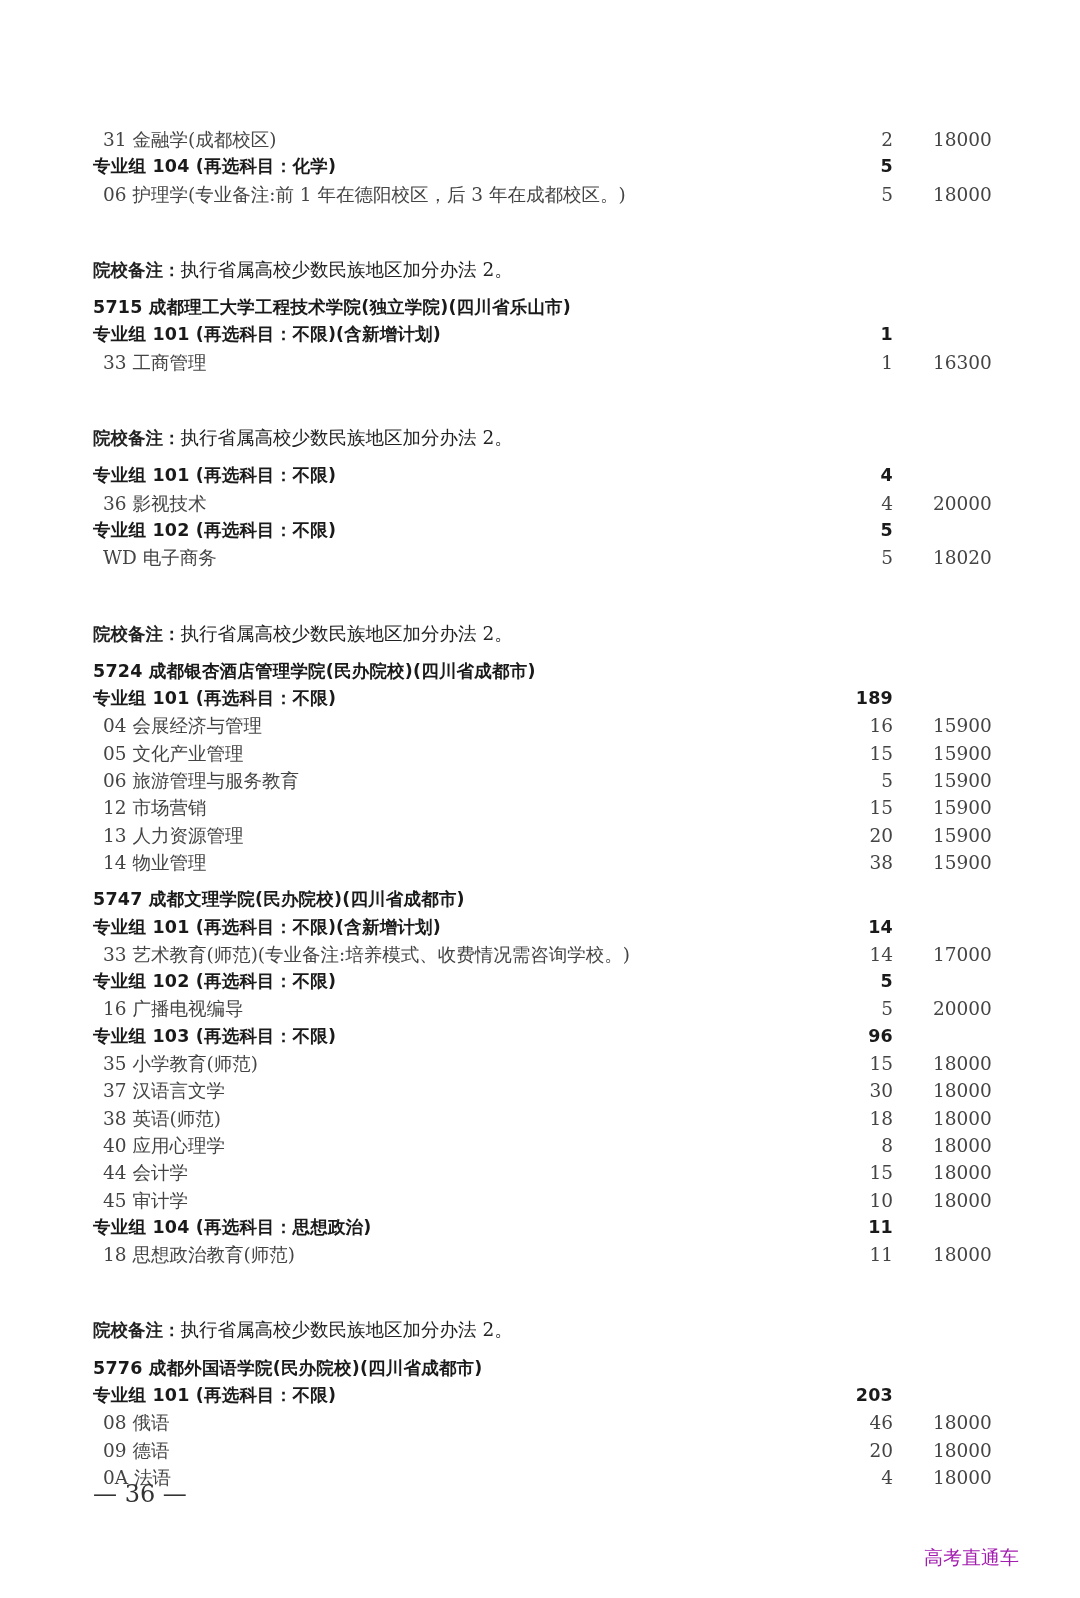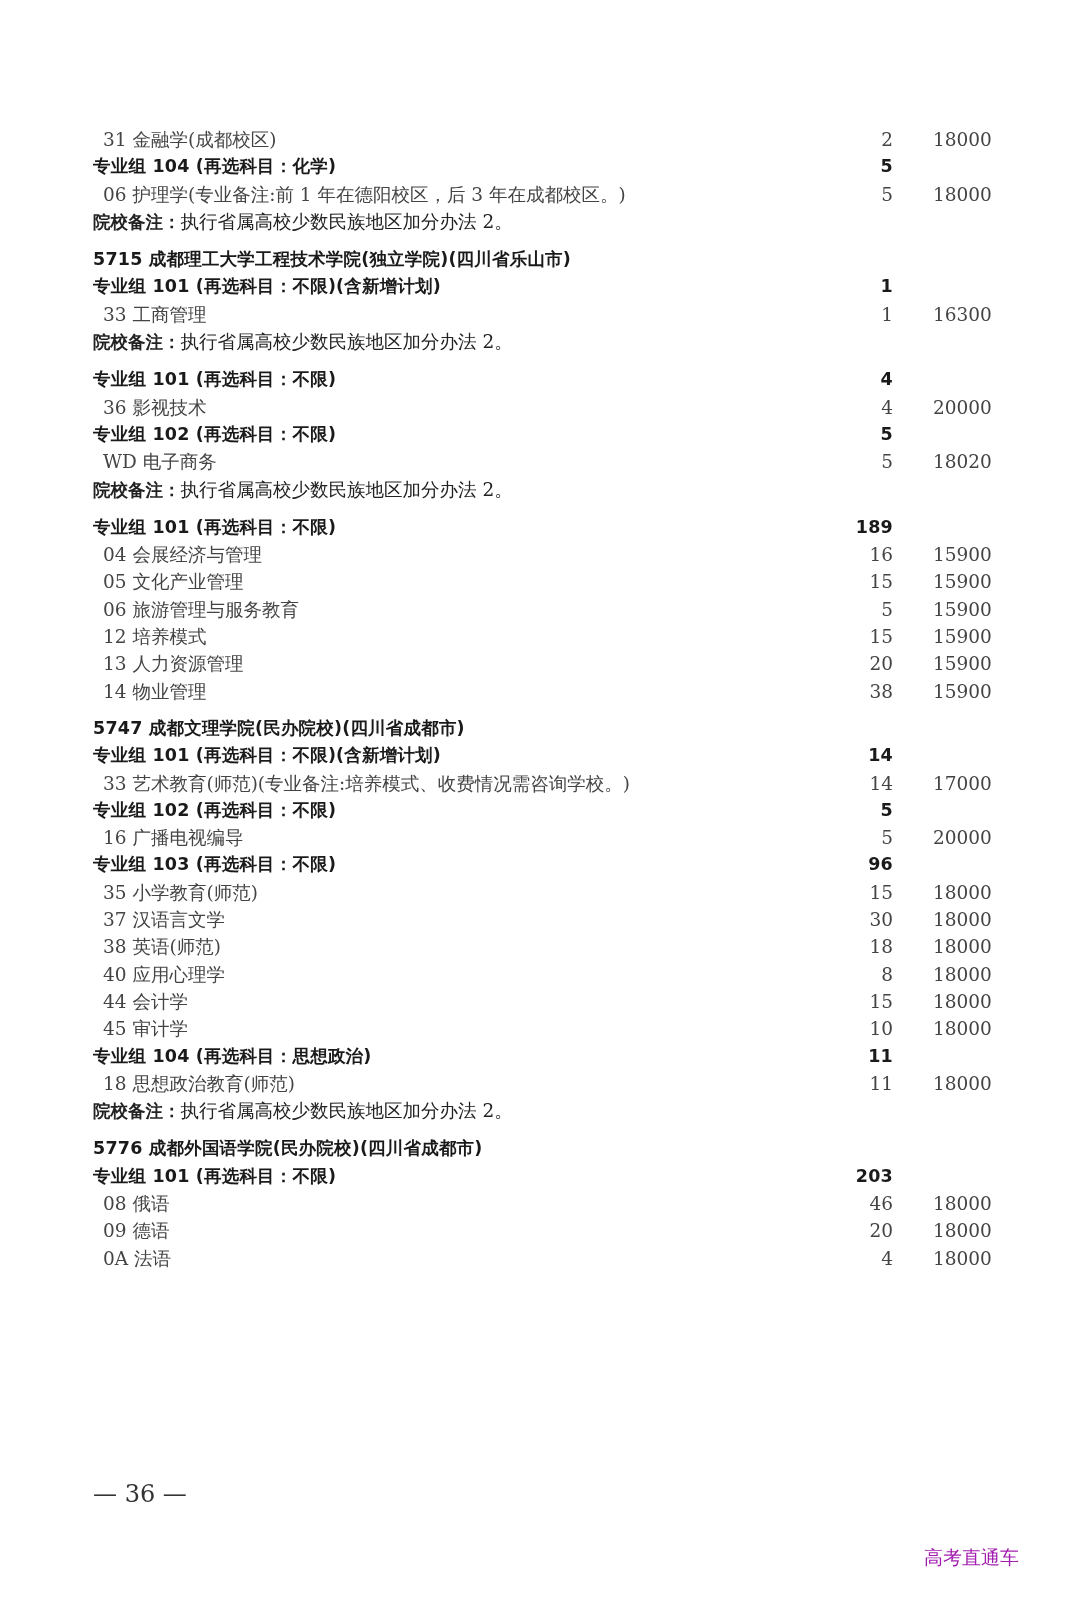--- a/index.html
+++ b/index.html
@@ -6,21 +6,21 @@
   body{width:1080px;height:1598px;position:relative;overflow:hidden;color:#2a2a2a;}
   .page{position:absolute;left:0;top:0;width:1080px;height:1598px;}
   .content{position:absolute;left:93px;top:126px;width:900px;}
   .row{position:relative;height:27.3px;line-height:27.3px;font-size:19px;white-space:nowrap;}
   .row .txt{position:absolute;left:0;top:0;}
   .row .cnt{position:absolute;right:100px;top:0;width:60px;text-align:right;}
   .row .fee{position:absolute;left:840px;top:0;text-align:right;}
   .bold{font-family:"DejaVu Sans","Liberation Sans",sans-serif;font-weight:bold;font-size:17.5px;color:#1a1a1a;letter-spacing:0.2px;}
   .light{font-family:"DejaVu Serif","Liberation Serif",serif;color:#444;font-size:18.5px;text-decoration:underline;}
   .major .txt{left:10px;}
-  .note{font-family:"DejaVu Serif","Liberation Serif",serif;font-size:18.5px;color:#222;}
+  .note{font-family:"DejaVu Serif","Liberation Serif",serif;font-size:18.5px;color:#222;margin-top:48px;}
   .note .lbl{font-family:"DejaVu Sans","Liberation Sans",sans-serif;font-weight:bold;font-size:17.5px;}
   .note-wrap{position:relative;line-height:27.3px;font-size:18.5px;width:880px;white-space:normal;}
   .gap{height:10px;}
   .pagenum{position:absolute;left:93px;top:1480px;font-family:"DejaVu Serif","Liberation Serif",serif;font-size:24px;color:#333;}
   .watermark{position:absolute;left:924px;top:1545px;font-family:"DejaVu Sans","Liberation Sans",sans-serif;font-size:19px;color:#a21caf;}
 </style>
 </head>
 <body>
 
 <div class="page">
@@ -69,40 +69,43 @@
         <span class="cnt">5</span>
       </div>
       <div class="row light major">
         <span class="txt"><span>WD</span><span>&nbsp;</span><span>电子商务</span></span>
         <span class="cnt">5</span>
         <span class="fee">18020</span>
       </div>
       <div class="note-wrap note"><span class="lbl">院校备注：</span><span>执行省属高校少数民族地区加分办法 2。</span></div>
       <div class="gap"></div>
       <div class="row bold">
+        <span class="txt">5724 成都银杏酒店管理学院(民办院校)(四川省成都市)</span>
+      </div>
+      <div class="row bold">
         <span class="txt">专业组 101 (再选科目：不限)</span>
         <span class="cnt">189</span>
       </div>
       <div class="row light major">
         <span class="txt"><span>04</span><span>&nbsp;</span><span>会展经济与管理</span></span>
         <span class="cnt">16</span>
         <span class="fee">15900</span>
       </div>
       <div class="row light major">
         <span class="txt"><span>05</span><span>&nbsp;</span><span>文化产业管理</span></span>
         <span class="cnt">15</span>
         <span class="fee">15900</span>
       </div>
       <div class="row light major">
         <span class="txt"><span>06</span><span>&nbsp;</span><span>旅游管理与服务教育</span></span>
         <span class="cnt">5</span>
         <span class="fee">15900</span>
       </div>
       <div class="row light major">
-        <span class="txt"><span>12</span><span>&nbsp;</span><span>培养模式</span></span>
+        <span class="txt"><span>12</span><span>&nbsp;</span><span>市场营销</span></span>
         <span class="cnt">15</span>
         <span class="fee">15900</span>
       </div>
       <div class="row light major">
         <span class="txt"><span>13</span><span>&nbsp;</span><span>人力资源管理</span></span>
         <span class="cnt">20</span>
         <span class="fee">15900</span>
       </div>
       <div class="row light major">
         <span class="txt"><span>14</span><span>&nbsp;</span><span>物业管理</span></span>

